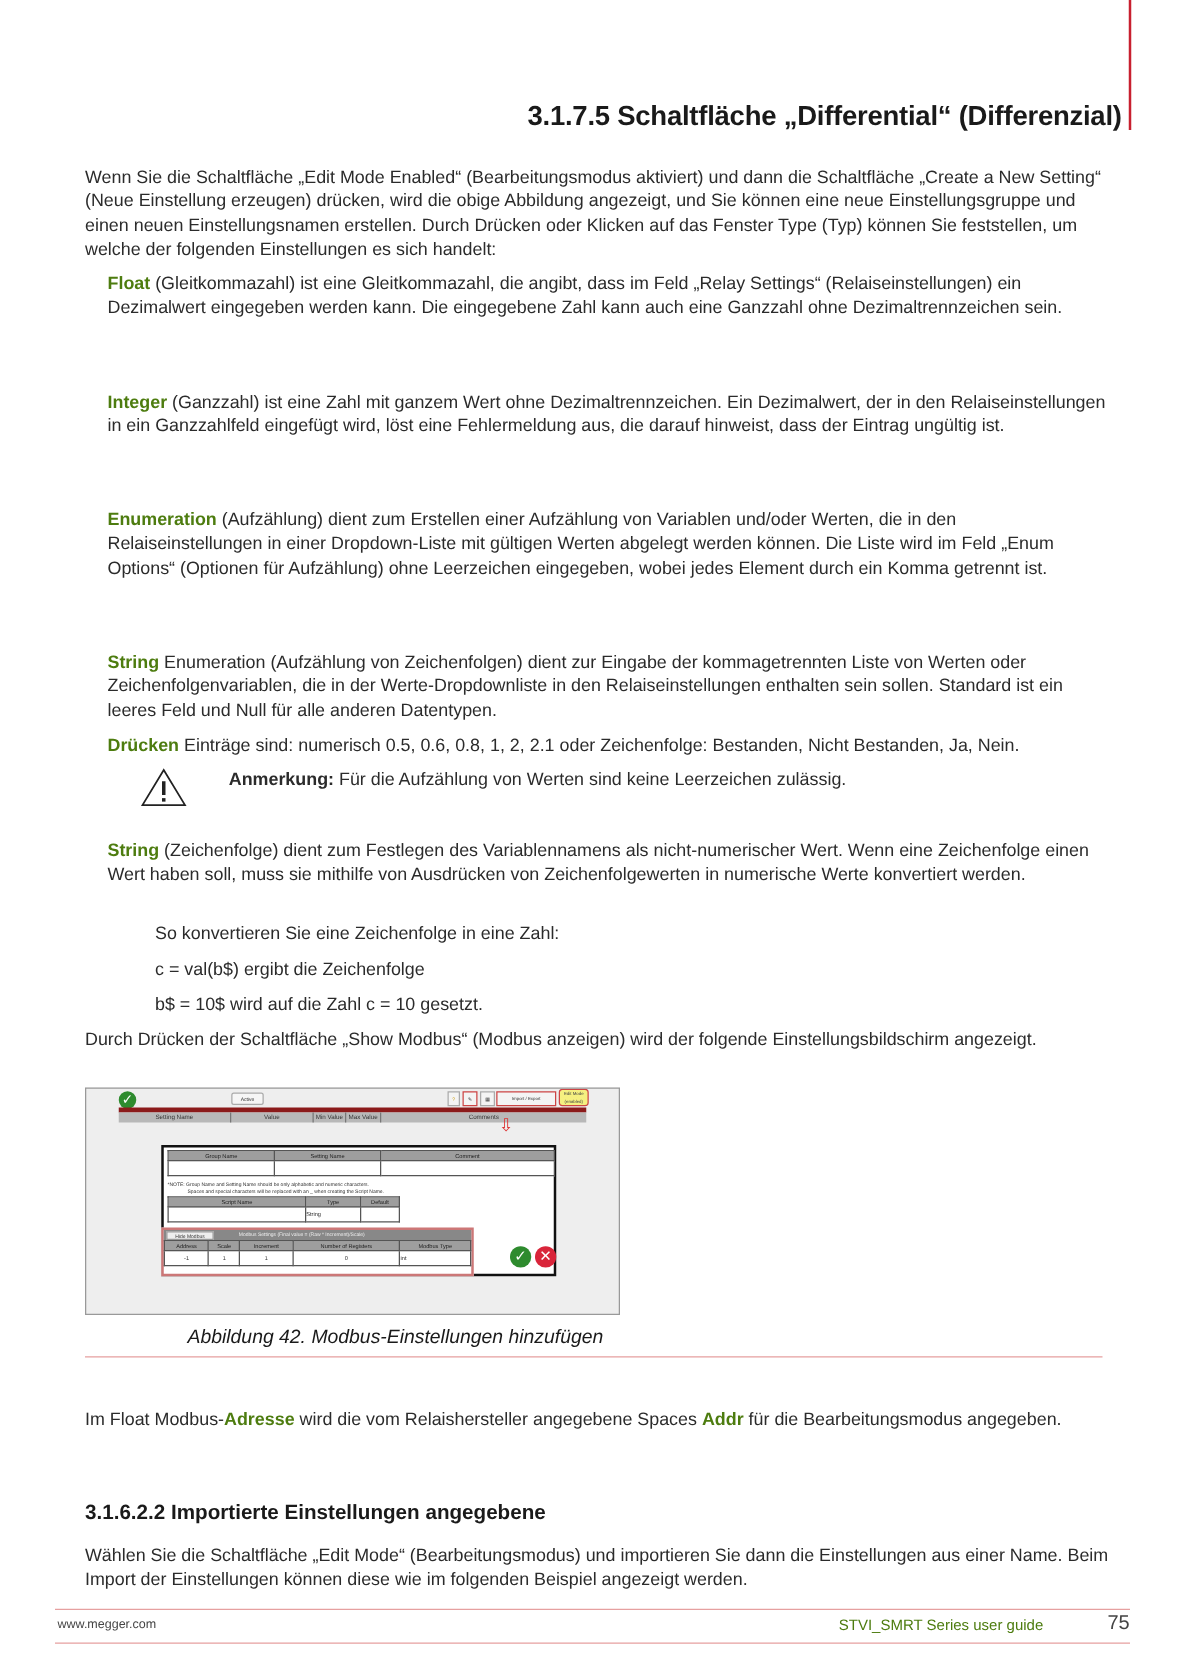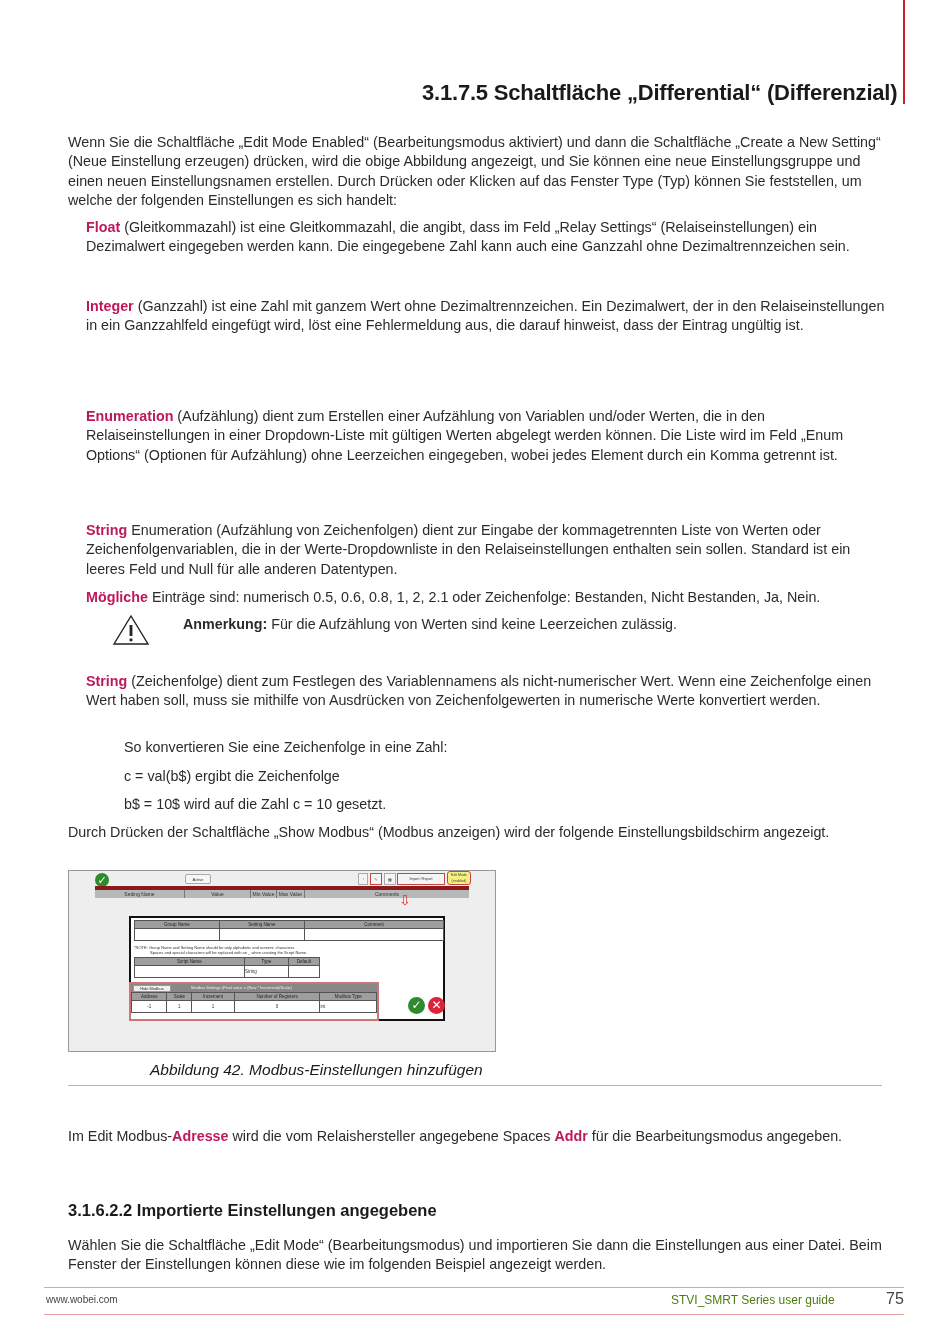--- a/index.html
+++ b/index.html
@@ -1,21 +1,21 @@
 <!DOCTYPE html>
 <html><head>
 <meta charset="utf-8">
 <style>
   * { box-sizing: border-box; margin: 0; padding: 0; }
   html, body { width: 950px; height: 1343px; background: #ffffff; }
   body { position: relative; font-family: "Liberation Sans", "DejaVu Sans", sans-serif; color: #222; overflow: hidden; }
   .redbar { position: absolute; left: 903px; top: 0; width: 2px; height: 104px; background: #c8202f; }
   .title { position: absolute; left: 402px; top: 80px; font-size: 22px; font-weight: bold; color: #1a1a1a; letter-spacing: -0.2px; white-space: nowrap; margin-left: 20px; }
   .p { position: absolute; font-size: 14.3px; line-height: 19.3px; color: #2b2b2b; }
-  .p b { color: #be185d; }
+  .p b { color: #4d7c0f; }
   .w-full { left: 68px; width: 820px; }
   .w-ind { left: 86px; width: 800px; }
   .w-ind2 { left: 124px; width: 760px; }
   .h2 { position: absolute; left: 68px; top: 1201px; font-size: 16.5px; font-weight: bold; color: #1a1a1a; }
   .warn { position: absolute; left: 112px; top: 614px; width: 38px; height: 32px; }
   .note { position: absolute; left: 183px; top: 616px; font-size: 14.3px; color: #2b2b2b; }
   
   .shot { position: absolute; left: 68px; top: 870px; width: 428px; height: 182px; background: #eeeeee; border: 1px solid #999; font-size: 5px; color: #333; overflow: hidden; }
   .shot .topbar { position: absolute; left: 26px; top: 15px; width: 374px; height: 4px; background: #8b1a1a; }
   .shot .hdrrow { position: absolute; left: 26px; top: 19px; width: 374px; height: 8px; background: #b8b8b8; display: flex; }
@@ -47,27 +47,27 @@
 </head>
 <body>
 
 <div class="redbar"></div>
 <h1 class="title">3.1.7.5 Schaltfläche „Differential“ (Differenzial)</h1>
 
 <p class="p w-full" style="top:133px">Wenn Sie die Schaltfläche „Edit Mode Enabled“ (Bearbeitungsmodus aktiviert) und dann die Schaltfläche „Create a New Setting“ (Neue Einstellung erzeugen) drücken, wird die obige Abbildung angezeigt, und Sie können eine neue Einstellungsgruppe und einen neuen Einstellungsnamen erstellen. Durch Drücken oder Klicken auf das Fenster Type (Typ) können Sie feststellen, um welche der folgenden Einstellungen es sich handelt:</p>
 
 <p class="p w-ind" style="top:218px"><b>Float</b><span> (Gleitkommazahl) ist eine Gleitkommazahl, die angibt, dass im Feld „Relay Settings“ (Relaiseinstellungen) ein Dezimalwert eingegeben werden kann. Die eingegebene Zahl kann auch eine Ganzzahl ohne Dezimaltrennzeichen sein.</span></p>
 
-<p class="p w-ind" style="top:297px"><b>Integer</b><span> (Ganzzahl) ist eine Zahl mit ganzem Wert ohne Dezimaltrennzeichen. Ein Dezimalwert, der in den Relaiseinstellungen in ein Ganzzahlfeld eingefügt wird, löst eine Fehlermeldung aus, die darauf hinweist, dass der Eintrag ungültig ist.</span></p>
+<p class="p w-ind" style="top:313px"><b>Integer</b><span> (Ganzzahl) ist eine Zahl mit ganzem Wert ohne Dezimaltrennzeichen. Ein Dezimalwert, der in den Relaiseinstellungen in ein Ganzzahlfeld eingefügt wird, löst eine Fehlermeldung aus, die darauf hinweist, dass der Eintrag ungültig ist.</span></p>
 
 <p class="p w-ind" style="top:407px"><b>Enumeration</b><span> (Aufzählung) dient zum Erstellen einer Aufzählung von Variablen und/oder Werten, die in den Relaiseinstellungen in einer Dropdown-Liste mit gültigen Werten abgelegt werden können. Die Liste wird im Feld „Enum Options“ (Optionen für Aufzählung) ohne Leerzeichen eingegeben, wobei jedes Element durch ein Komma getrennt ist.</span></p>
 
 <p class="p w-ind" style="top:521px"><b>String</b><span> Enumeration (Aufzählung von Zeichenfolgen) dient zur Eingabe der kommagetrennten Liste von Werten oder Zeichenfolgenvariablen, die in der Werte-Dropdownliste in den Relaiseinstellungen enthalten sein sollen. Standard ist ein leeres Feld und Null für alle anderen Datentypen.</span></p>
 
-<p class="p w-ind" style="top:588px"><b>Mögliche</b><span> Einträge sind: numerisch 0.5, 0.6, 0.8, 1, 2, 2.1 oder Zeichenfolge: Bestanden, Nicht Bestanden, Ja, Nein.</span></p>
+<p class="p w-ind" style="top:588px"><b>Drücken</b><span> Einträge sind: numerisch 0.5, 0.6, 0.8, 1, 2, 2.1 oder Zeichenfolge: Bestanden, Nicht Bestanden, Ja, Nein.</span></p>
 
 <svg class="warn" viewBox="0 0 38 32">
   <polygon points="19,2 36,30 2,30" fill="none" stroke="#222" stroke-width="1.4"></polygon>
   <rect x="17.6" y="11" width="2.8" height="11" fill="#222"></rect>
   <rect x="17.6" y="24.5" width="2.8" height="2.8" fill="#222"></rect>
 </svg>
 <p class="note"><b>Anmerkung:</b><span> Für die Aufzählung von Werten sind keine Leerzeichen zulässig.</span></p>
 
 <p class="p w-ind" style="top:672px"><b>String</b><span> (Zeichenfolge) dient zum Festlegen des Variablennamens als nicht-numerischer Wert. Wenn eine Zeichenfolge einen Wert haben soll, muss sie mithilfe von Ausdrücken von Zeichenfolgewerten in numerische Werte konvertiert werden.</span></p>
 
@@ -151,23 +151,23 @@
         </table>
     </div>
   </div>
   <div class="ok">✓</div>
   <div class="cancel">✕</div>
 </div>
 
 <p class="caption">Abbildung 42. Modbus-Einstellungen hinzufügen</p>
 <div class="capline"></div>
 
-<p class="p w-full" style="top:1127px"><span>Im Edit Modbus-</span><b>Adresse</b><span> wird die vom Relaishersteller angegebene Spaces </span><b>Addr</b><span> für die Bearbeitungsmodus angegeben.</span></p>
+<p class="p w-full" style="top:1127px"><span>Im Float Modbus-</span><b>Adresse</b><span> wird die vom Relaishersteller angegebene Spaces </span><b>Addr</b><span> für die Bearbeitungsmodus angegeben.</span></p>
 
 <h2 class="h2">3.1.6.2.2 Importierte Einstellungen angegebene</h2>
 
-<p class="p w-full" style="top:1236px">Wählen Sie die Schaltfläche „Edit Mode“ (Bearbeitungsmodus) und importieren Sie dann die Einstellungen aus einer Datei. Beim Fenster der Einstellungen können diese wie im folgenden Beispiel angezeigt werden.</p>
+<p class="p w-full" style="top:1236px">Wählen Sie die Schaltfläche „Edit Mode“ (Bearbeitungsmodus) und importieren Sie dann die Einstellungen aus einer Name. Beim Import der Einstellungen können diese wie im folgenden Beispiel angezeigt werden.</p>
 
 <div class="footline" style="top:1287px"></div>
-<span class="foot-l">www.wobei.com</span>
+<span class="foot-l">www.megger.com</span>
 <span class="foot-r">STVI_SMRT Series user guide</span>
 <span class="foot-n">75</span>
 <div class="footline" style="top:1314px"></div>
 
 </body></html>

